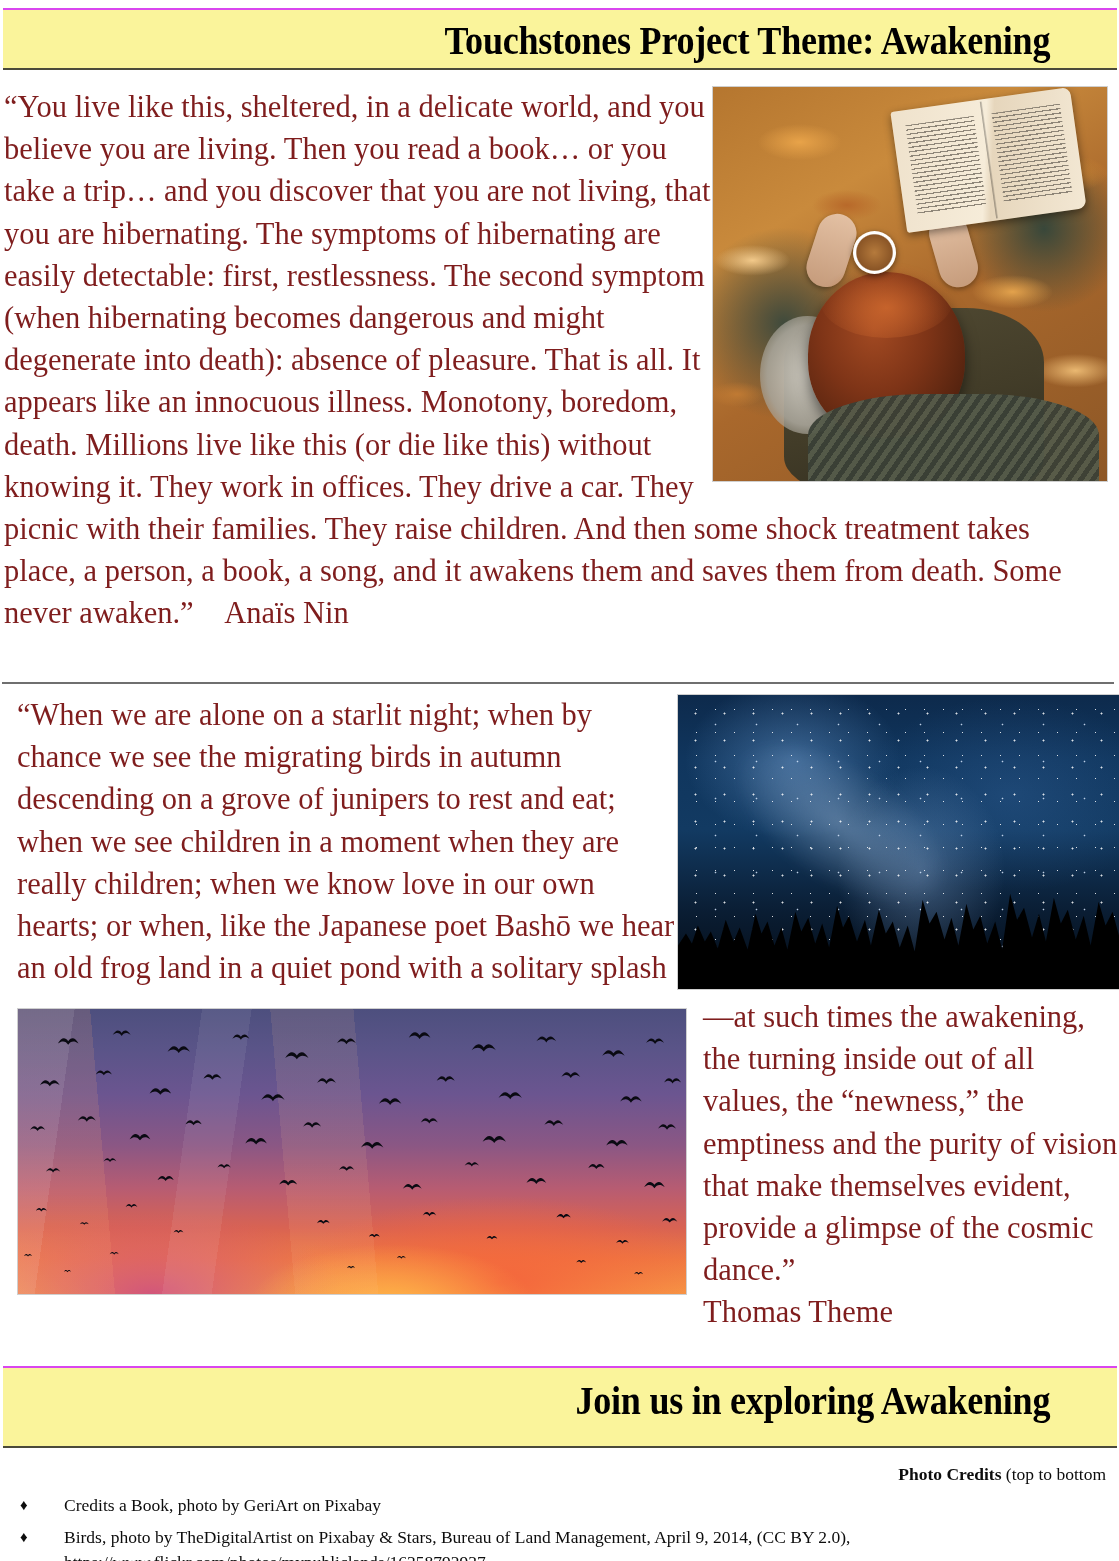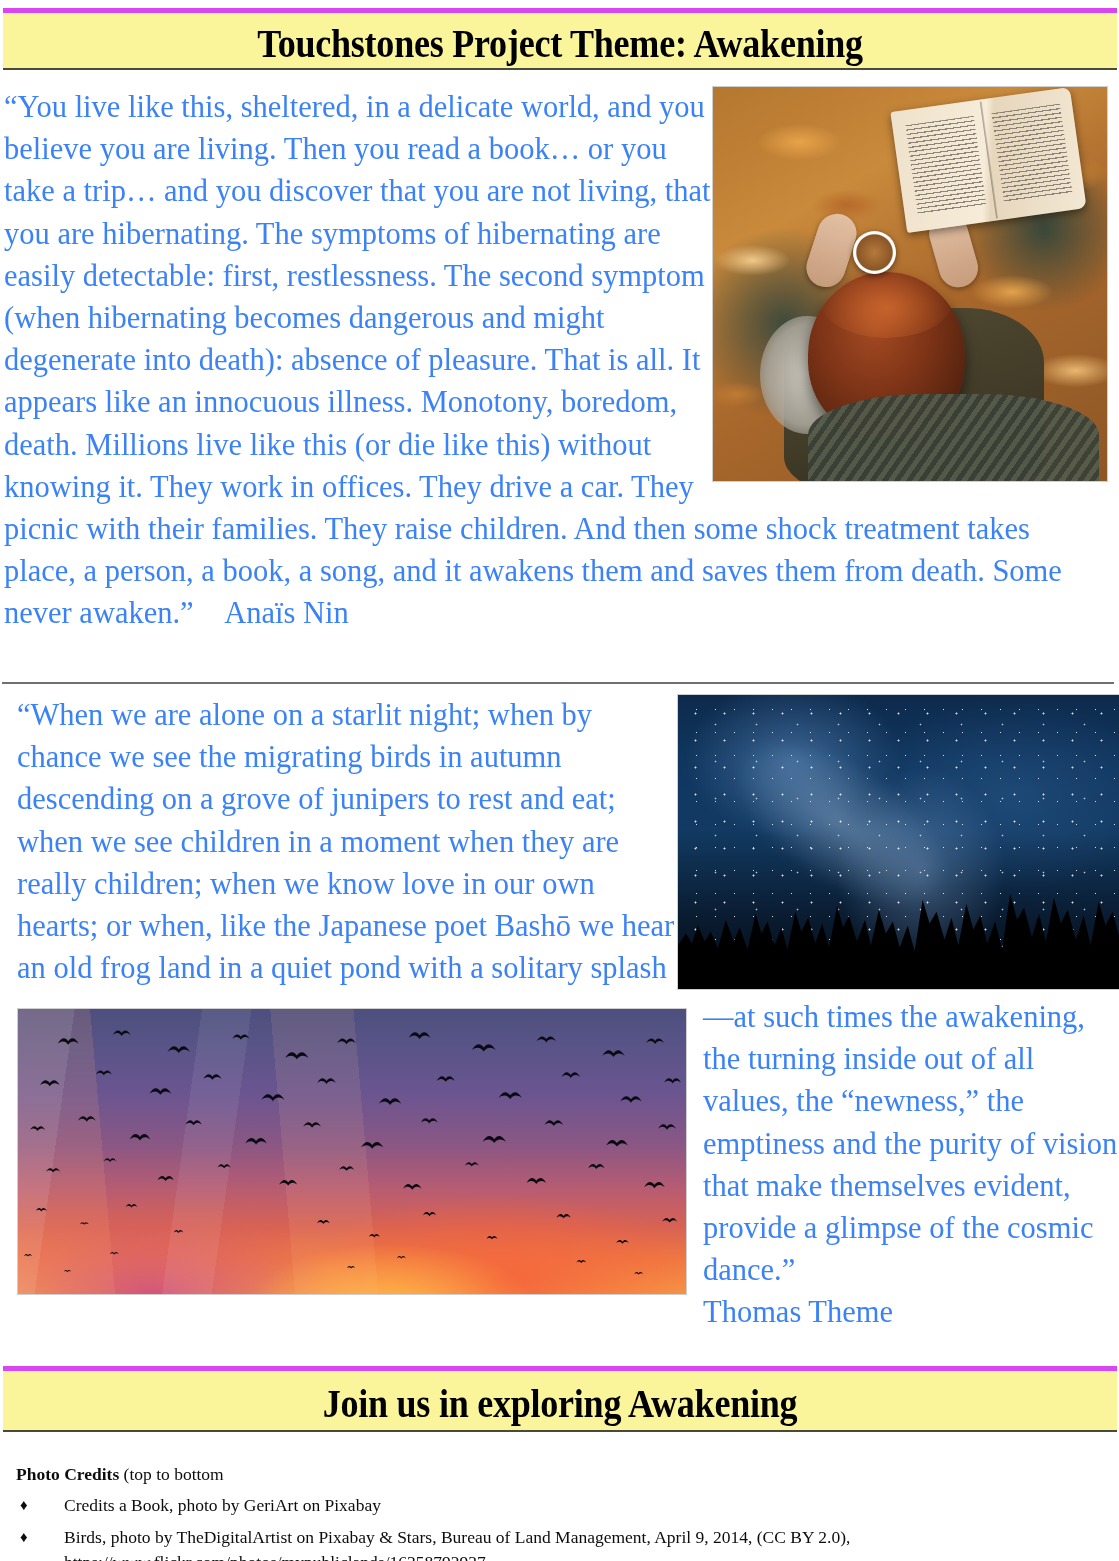--- a/index.html
+++ b/index.html
@@ -20,23 +20,23 @@
   .page {
     position: relative;
     width: 1119px;
     height: 1561px;
     box-sizing: border-box;
   }
 
   
   .banner {
     background: #faf49b;
-    border-top: 5px solid #d946ef;
+    border-top: 2px solid #d946ef;
     border-bottom: 2px solid #4a4a3a;
-    text-align: center;
+    text-align: right;
     box-sizing: border-box;
   }
   .banner-title {
     font-family: "Liberation Serif", "DejaVu Serif", serif;
     font-weight: bold;
     letter-spacing: -0.3px;
     color: #000;
     display: block;
     transform: scaleX(0.88);
   }
@@ -51,34 +51,34 @@
   #header-banner .banner-title {
     font-size: 41px;
     line-height: 60px;
   }
 
   #footer-banner {
     position: absolute;
     left: 3px;
     top: 1366px;
     width: 1114px;
-    height: 66px;
+    height: 82px;
   }
   #footer-banner .banner-title {
     font-size: 41px;
     line-height: 64px;
   }
 
   
   .quote-block {
     position: absolute;
     font-size: 30.5px;
     line-height: 42.2px;
     text-align: left;
-    color: #3b82f6;
+    color: #7f1d1d;
   }
 
   #quote-one {
     left: 4px;
     top: 86px;
     width: 1104px;
   }
   #quote-two {
     left: 17px;
     top: 694px;
@@ -321,21 +321,21 @@
   
   #credits {
     position: absolute;
     left: 16px;
     top: 1462px;
     width: 1090px;
     font-size: 17.5px;
     line-height: 25px;
     color: #0d0d0d;
   }
-  #credits .credits-head { margin: 0 0 6px 0; }
+  #credits .credits-head { margin: 0 0 6px 0; text-align: right; }
   #credits .credits-head .label {
     font-weight: bold;
   }
   #credits ul {
     list-style: none;
     margin: 0;
     padding: 0;
   }
   #credits li {
     position: relative;

